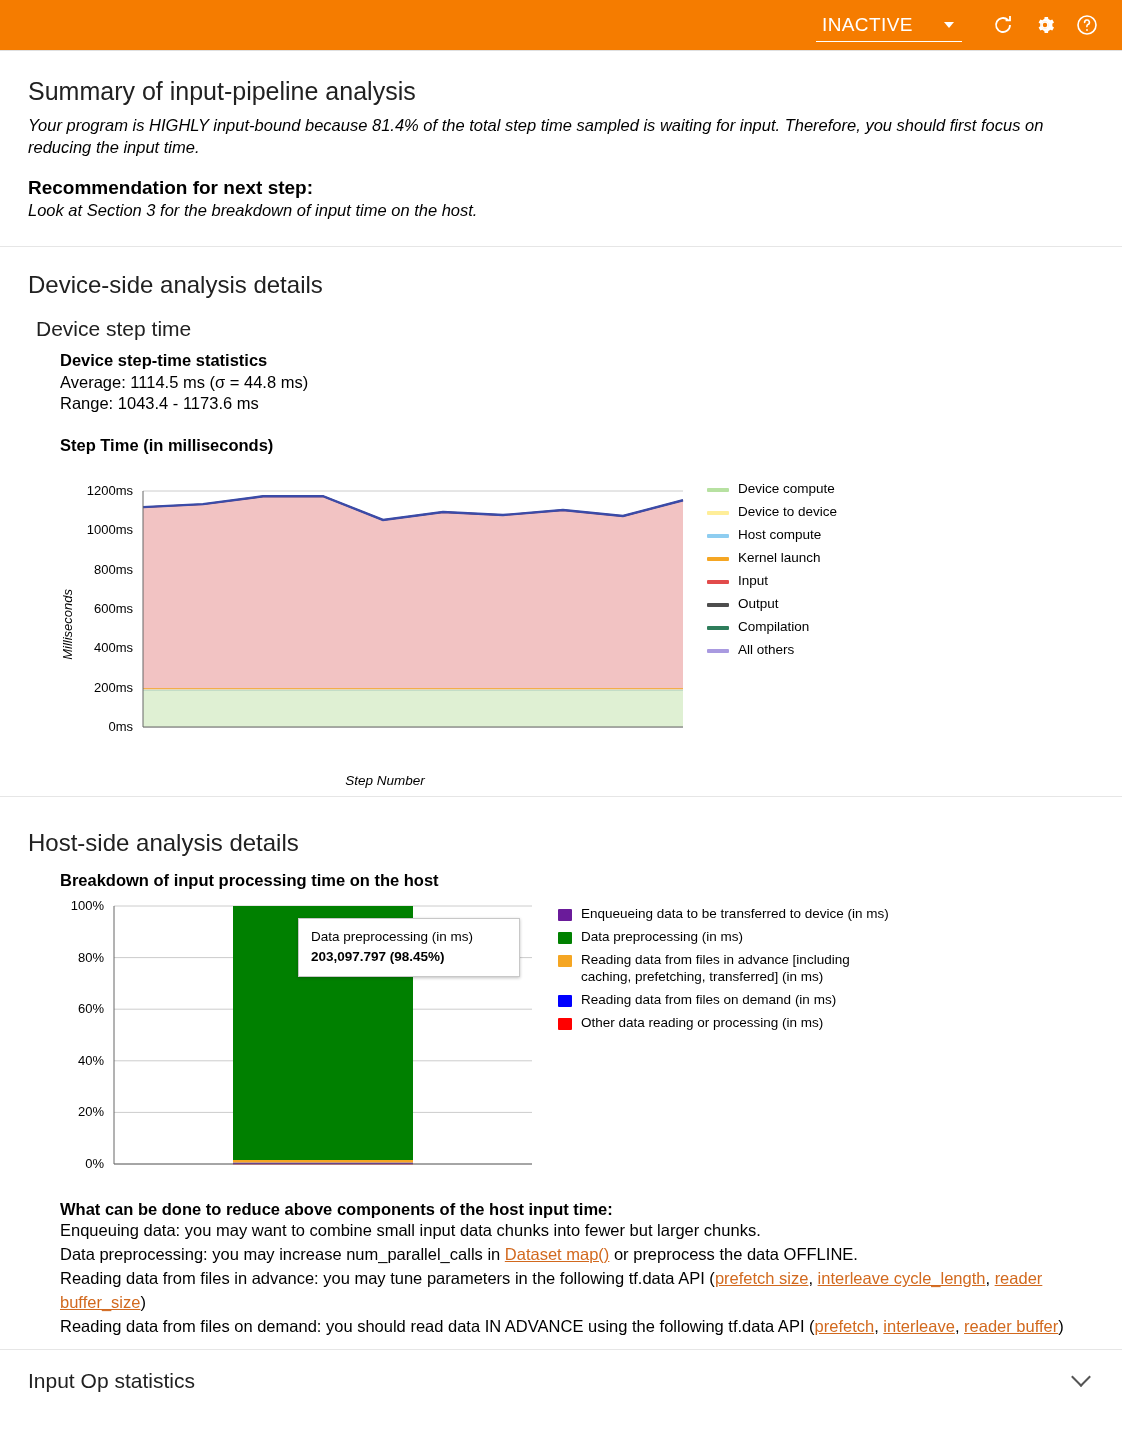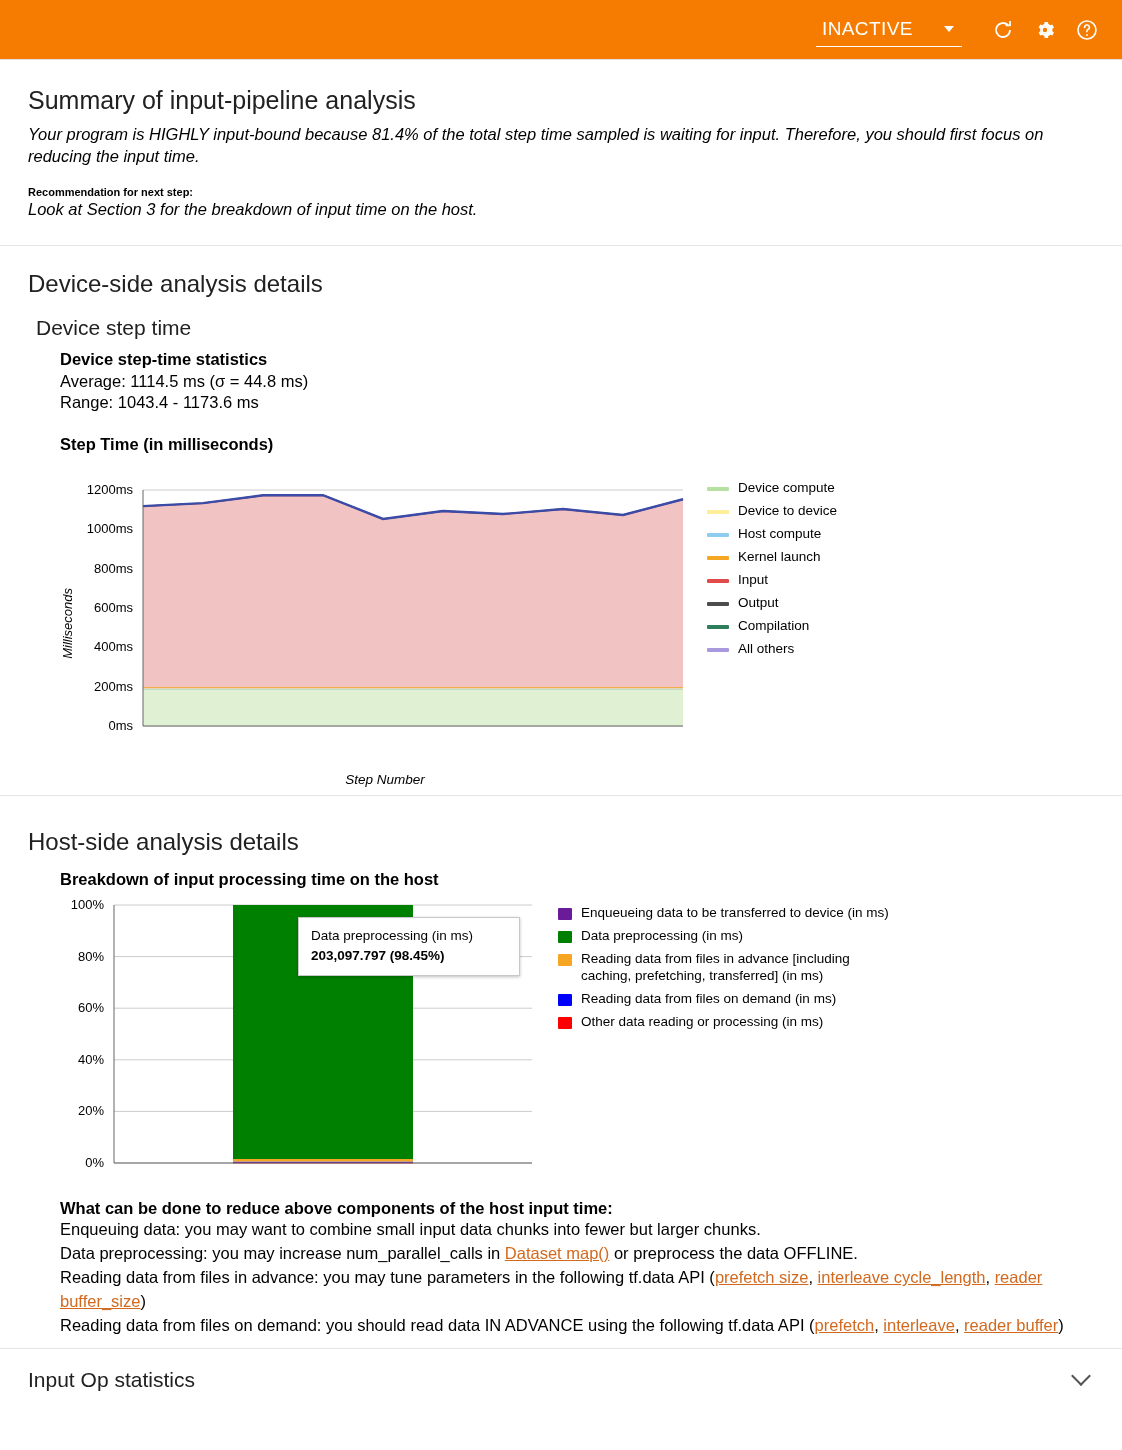--- a/index.html
+++ b/index.html
@@ -8,21 +8,21 @@
     width: 1122px;
     height: 1450px;
     background: #ffffff;
     font-family: "Liberation Sans", sans-serif;
     color: #000000;
     overflow: hidden;
   }
 
   
   .topbar {
-    height: 60px;
+    height: 51px;
     background: #f57c00;
     display: flex;
     align-items: center;
     justify-content: flex-end;
     padding-right: 18px;
     border-bottom: 1px solid #e0e0e0;
   }
   .status-select {
     display: flex;
     align-items: center;
@@ -68,21 +68,21 @@
     color: #212121;
   }
   .summary-text {
     font-style: italic;
     font-size: 16.5px;
     line-height: 1.35;
     margin: 0 0 18px 0;
     max-width: 1050px;
   }
   .rec-title {
-    font-size: 11px;
+    font-size: 19px;
     font-weight: bold;
     margin: 0 0 2px 0;
   }
   .rec-text {
     font-style: italic;
     font-size: 16.5px;
     margin: 0;
   }
 
   h2.section-title {

